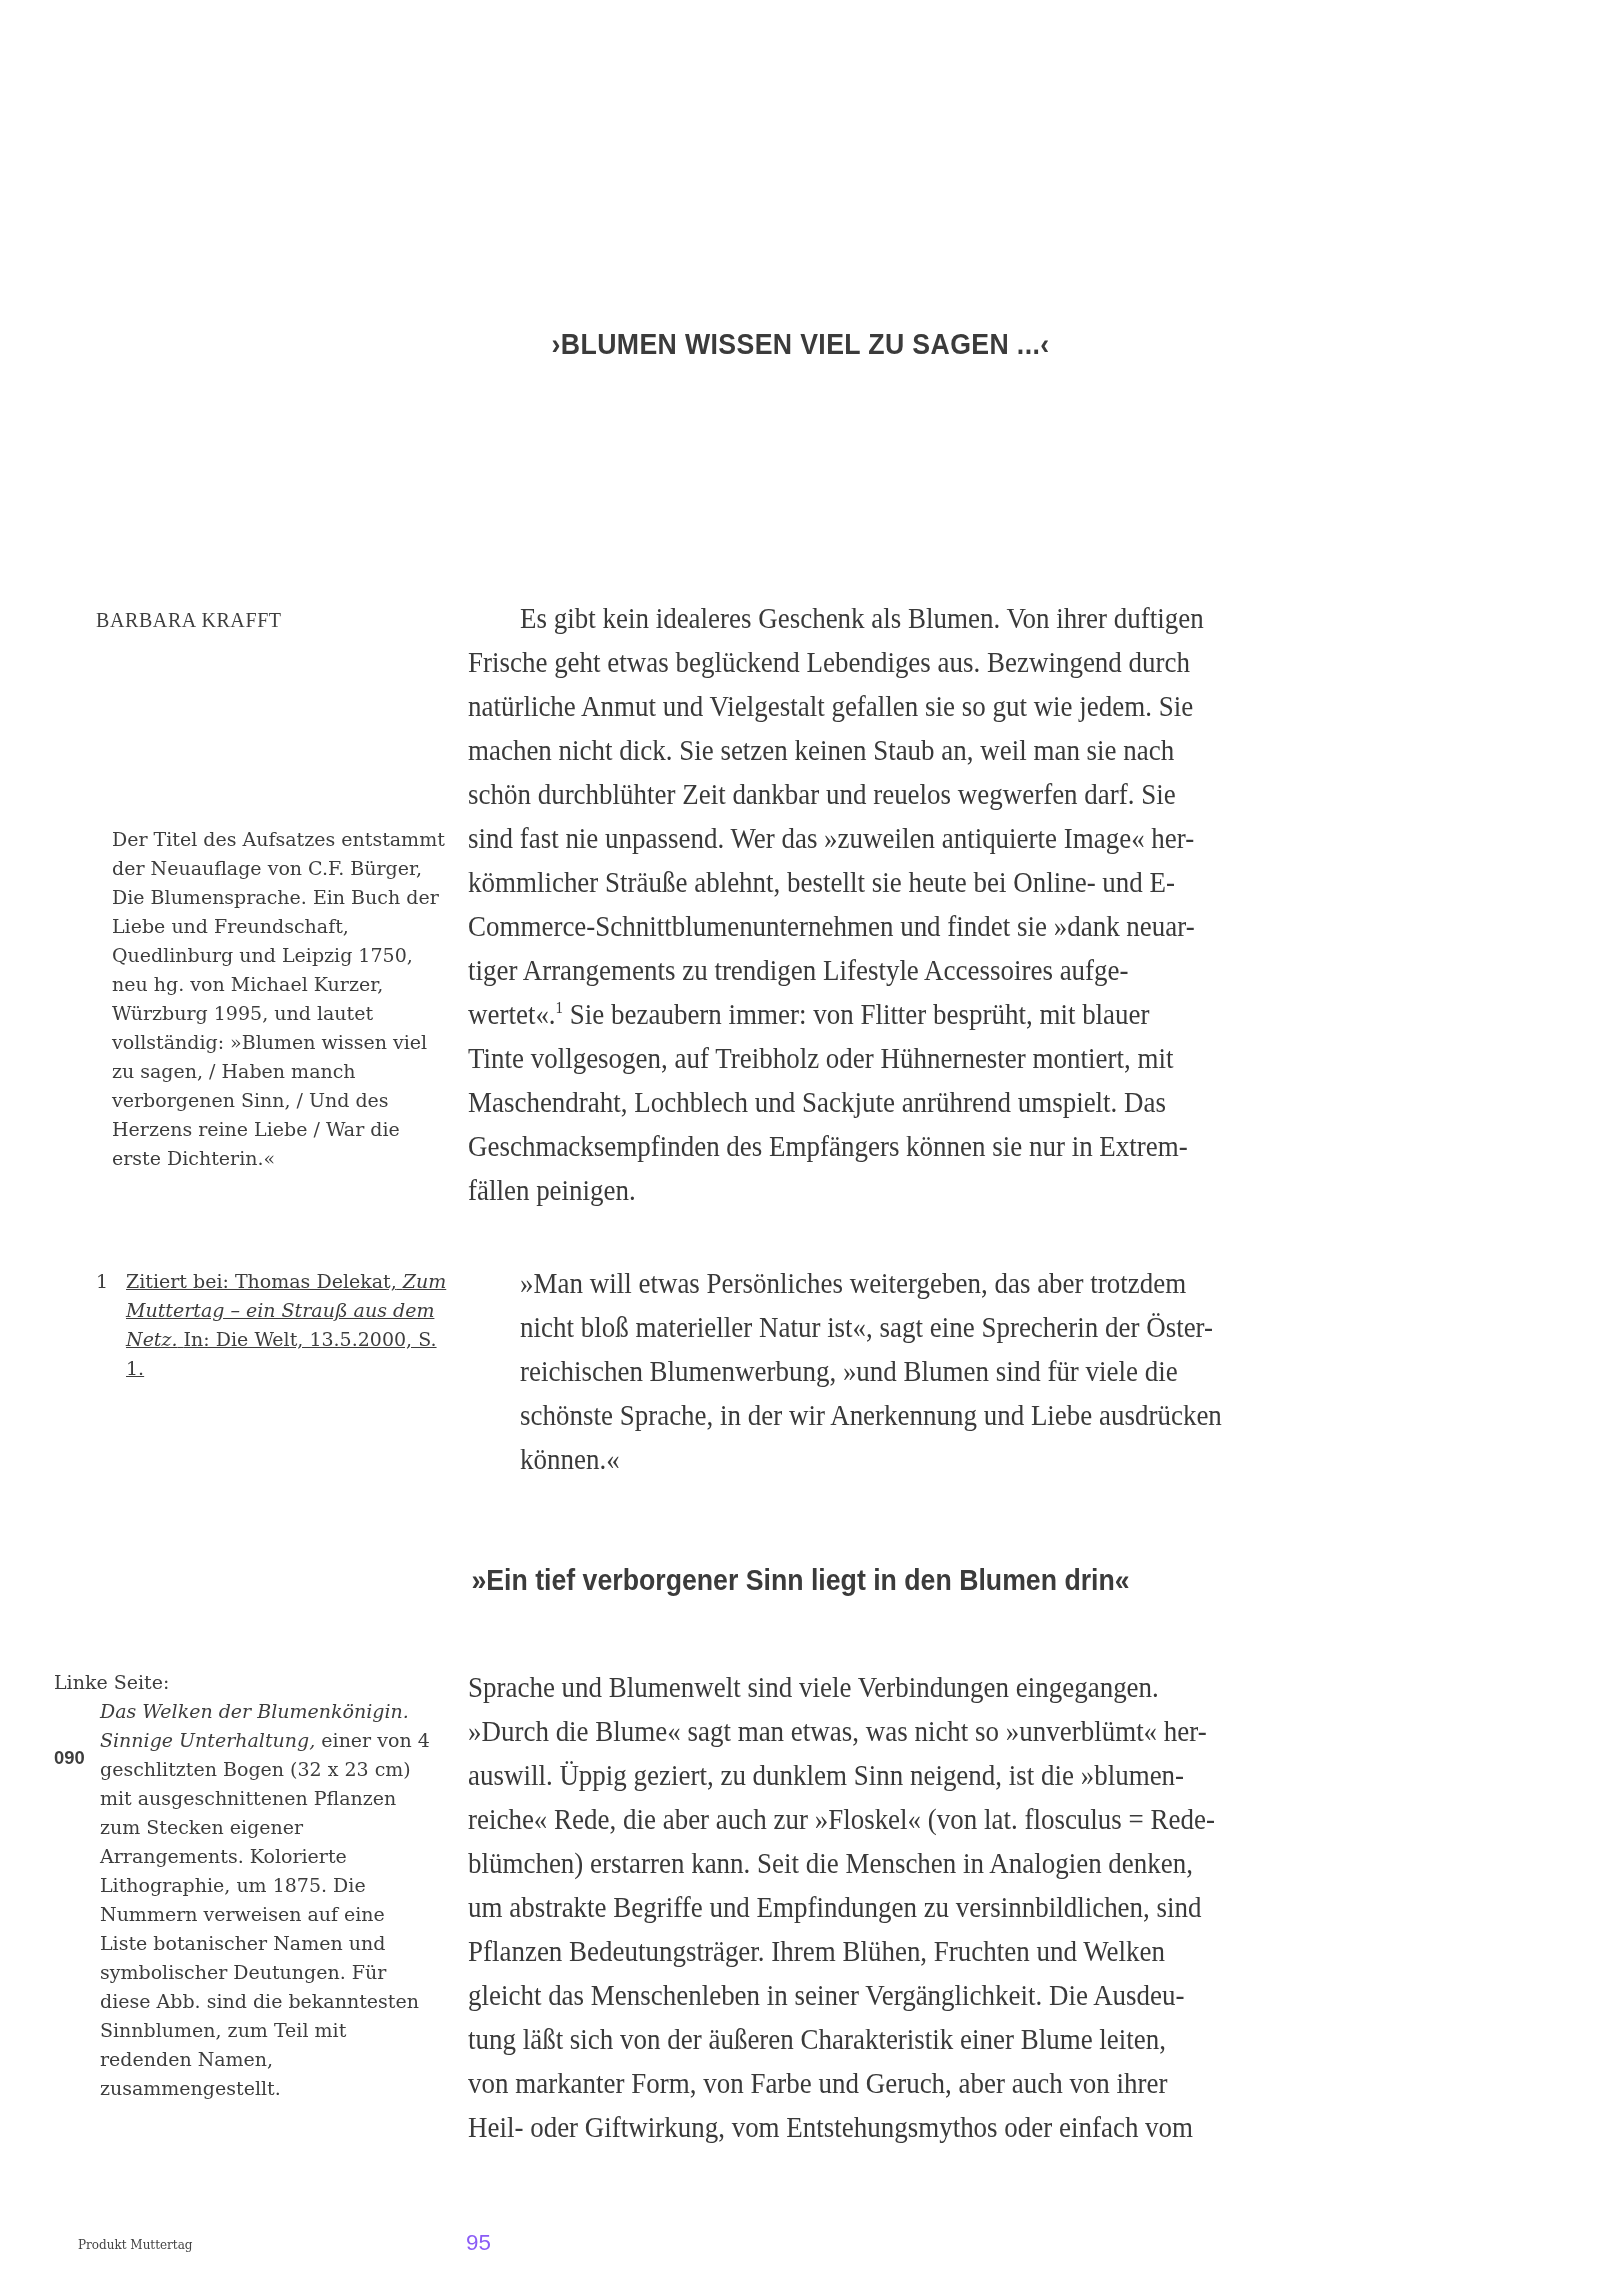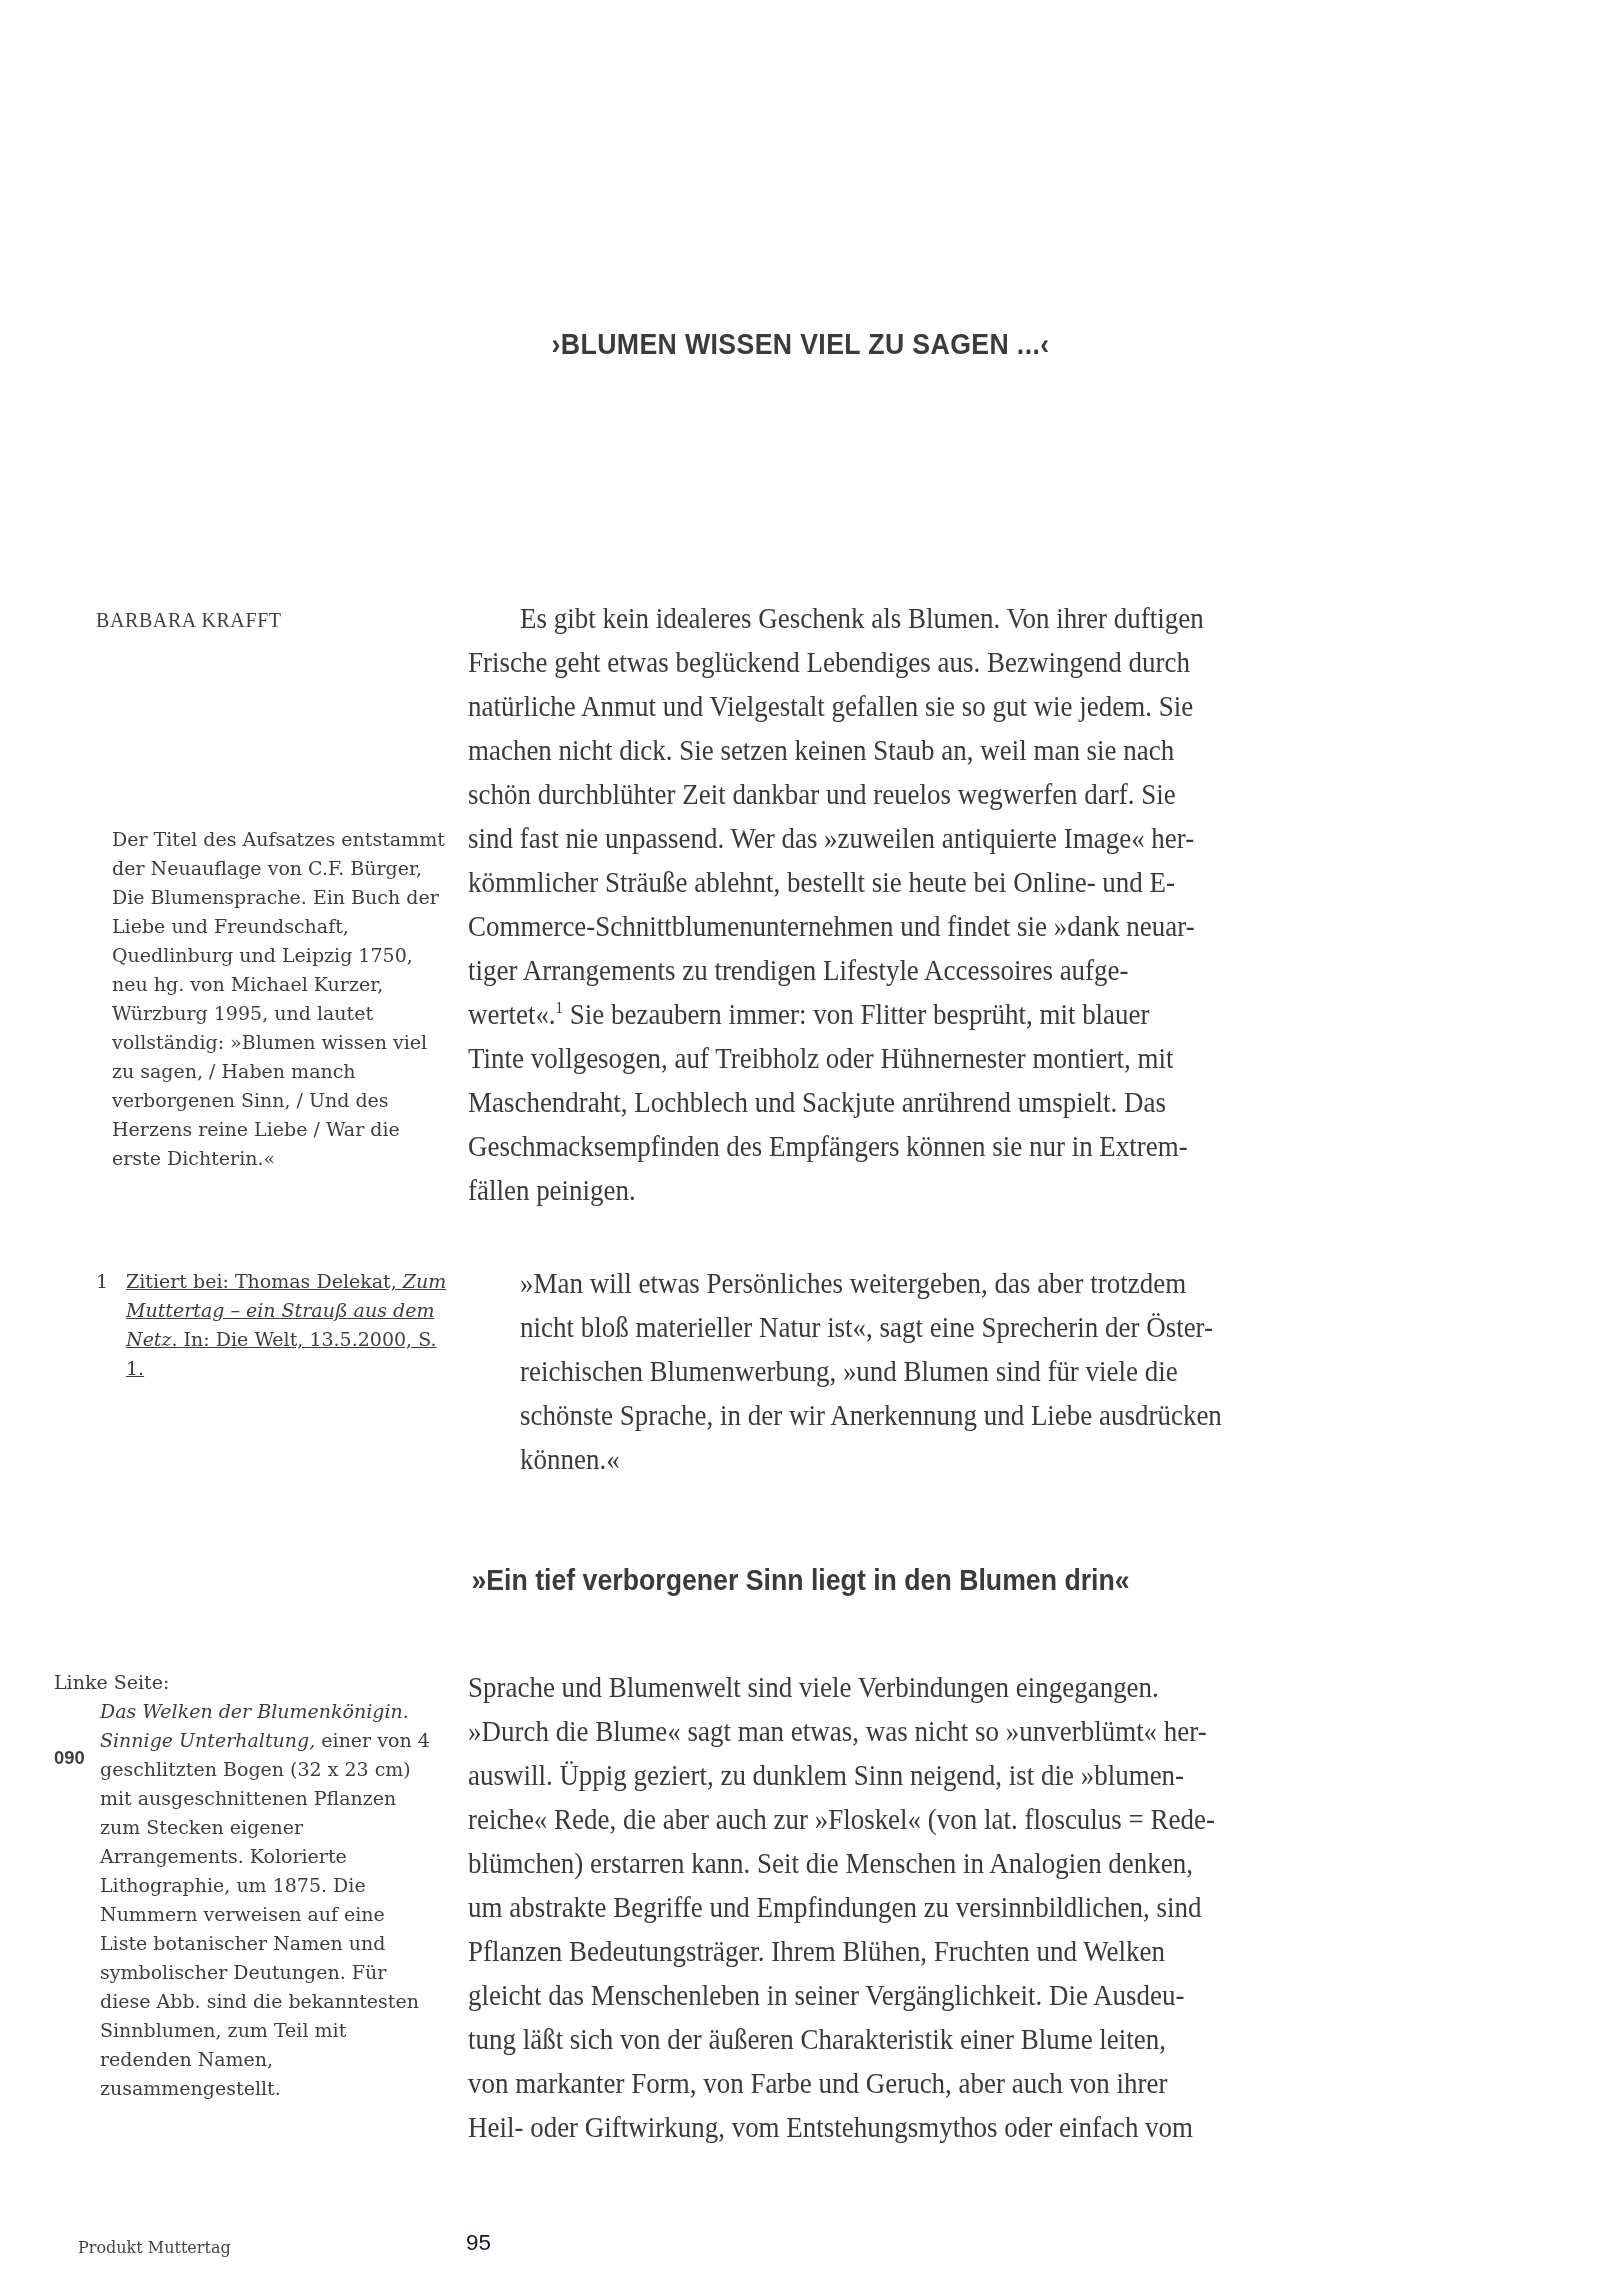--- a/index.html
+++ b/index.html
@@ -45,22 +45,22 @@
   .para3 { left: 468px; top: 1665px; width: 1121px; }
   .para3 p { text-indent: 0; }
   sup { font-size: 16px; vertical-align: 11.2px; line-height: 0; }
 
   .subhead {
     left: 0; width: 1601px; top: 1564px; text-align: center;
     font-family: "Liberation Sans", sans-serif; font-weight: bold; font-size: 29px; color: #3b3b3b;
     transform: scaleX(0.92); transform-origin: 801px 0;
   }
 
-  .footer-title { left: 78px; top: 2238px; font-family: "DejaVu Serif", serif; font-size: 16px; color: #444; }
-  .page-num { left: 466px; top: 2230px; font-family: "Liberation Sans", sans-serif; font-size: 22.4px; color: #0f172a; }
+  .footer-title { left: 78px; top: 2238px; font-family: "DejaVu Serif", serif; font-size: 12px; color: #444; }
+  .page-num { left: 466px; top: 2230px; font-family: "Liberation Sans", sans-serif; font-size: 22.4px; color: #8b5cf6; }
 </style>
 </head>
 <body>
 
 <div class="abs page-title">›BLUMEN WISSEN VIEL ZU SAGEN ...‹</div>
 
 <div class="abs author">BARBARA KRAFFT</div>
 
 <div class="abs side side-note-title">Der Titel des Aufsatzes entstammt der Neuauflage von C.F. Bürger, Die Blumensprache. Ein Buch der Liebe und Freundschaft, Quedlinburg und Leipzig 1750, neu hg. von Michael Kurzer, Würzburg 1995, und lautet vollständig: »Blumen wissen viel zu sagen, / Haben manch verborgenen Sinn, / Und des Herzens reine Liebe / War die erste Dichterin.«</div>
 

